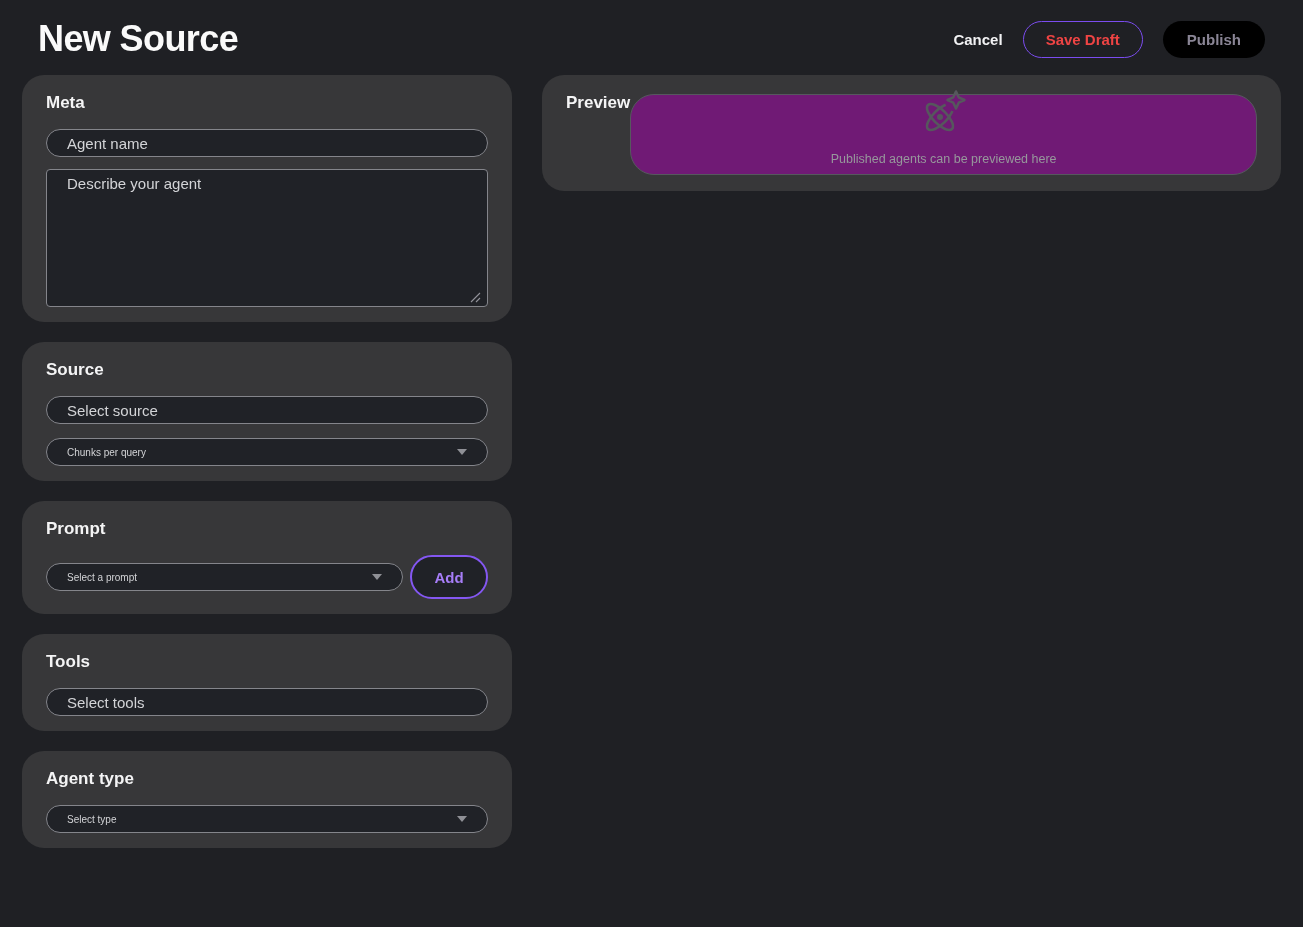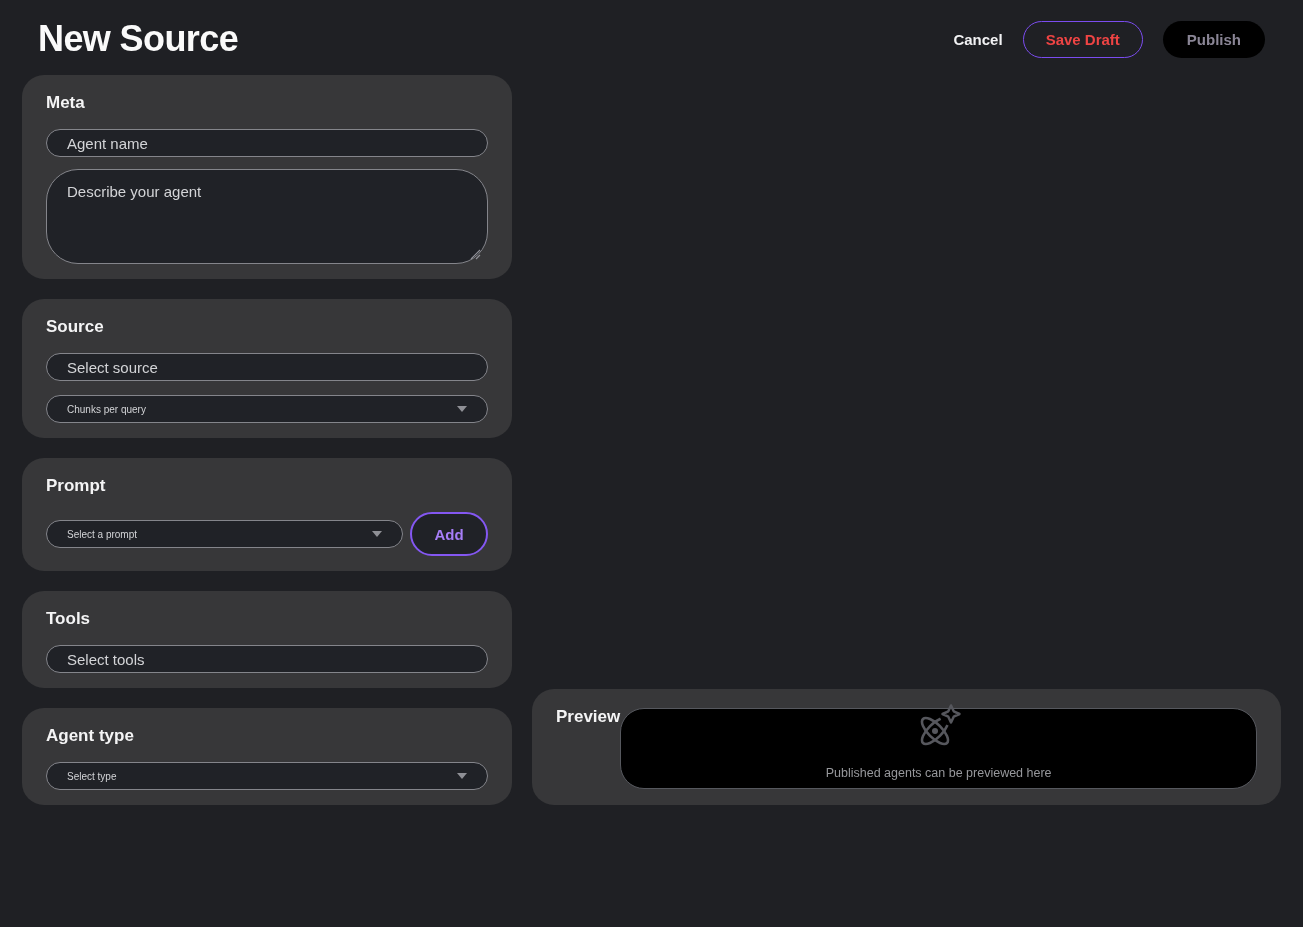--- a/index.html
+++ b/index.html
@@ -43,23 +43,23 @@
     background: #000000;
     border: none;
     color: #8a8595;
     height: 37px; padding: 0 24px; border-radius: 19px;
     cursor: default;
   }
 
   
   .content {
     display: flex;
-    gap: 20px;
+    gap: 30px;
     margin: 7px 22px 0 22px;
-    align-items: flex-end;
+    align-items: flex-start;
   }
   .left-col {
     width: 490px;
     flex: none;
     display: flex;
     flex-direction: column;
     gap: 20px;
   }
   .card {
     background: #373739;
@@ -86,23 +86,23 @@
     font-size: 15px;
     font-family: "Liberation Sans", sans-serif;
   }
   input.field { display: block; outline: none; }
   input.field::placeholder, textarea.field::placeholder { color: #d3d4d7; opacity: 1; }
   .stack-gap-lg { margin-top: 14px; }
 
   .textarea-wrap { position: relative; margin-top: 12px; }
   textarea.field {
     display: block;
-    height: 95px;
-    padding: 13px 20px;
-    border-radius: 32px;
+    height: 138px;
+    padding: 5px 20px;
+    border-radius: 4px;
     resize: none;
     outline: none;
   }
   .resize-grip {
     position: absolute;
     right: 7px; bottom: 7px;
     width: 11px; height: 11px;
     pointer-events: auto;
     cursor: nwse-resize;
   }
@@ -140,21 +140,21 @@
 
   
   .preview-card {
     flex: 1;
     display: flex;
     flex-direction: row;
     padding: 19px 24px 16px 24px;
   }
   .preview-area {
     flex: 1;
-    background: #000000;
+    background: #701a75;
     border: 1px solid #56585e;
     border-radius: 24px;
     display: flex;
     align-items: center;
     justify-content: center;
   }
   .preview-empty {
     display: flex;
     flex-direction: column;
     align-items: center;

